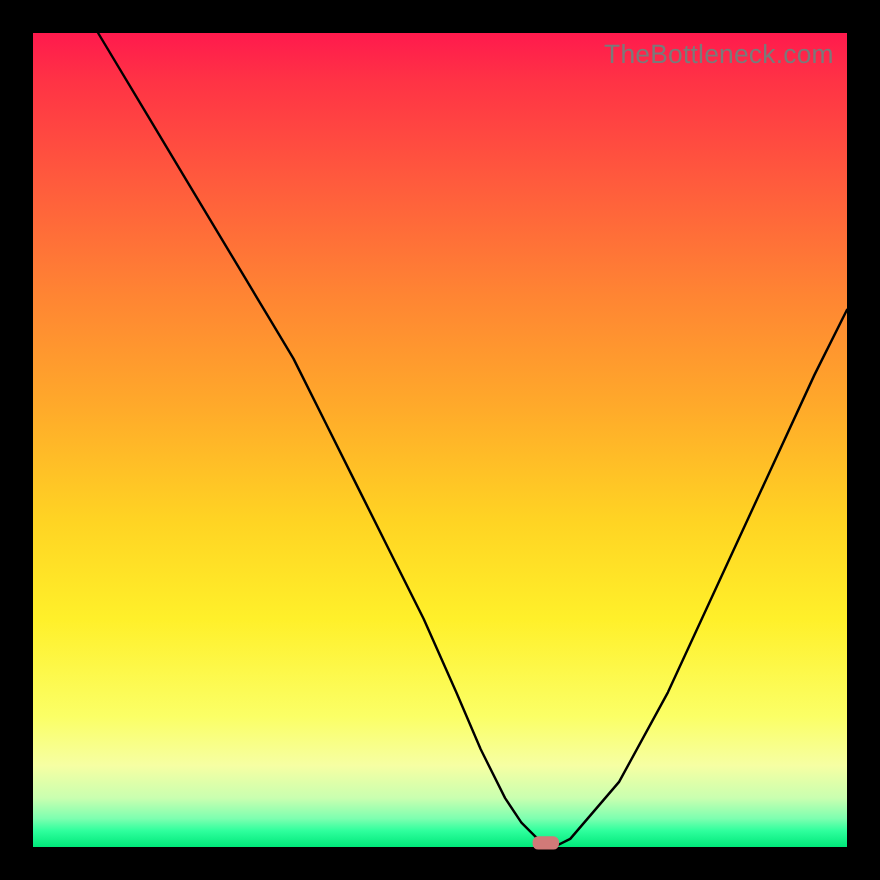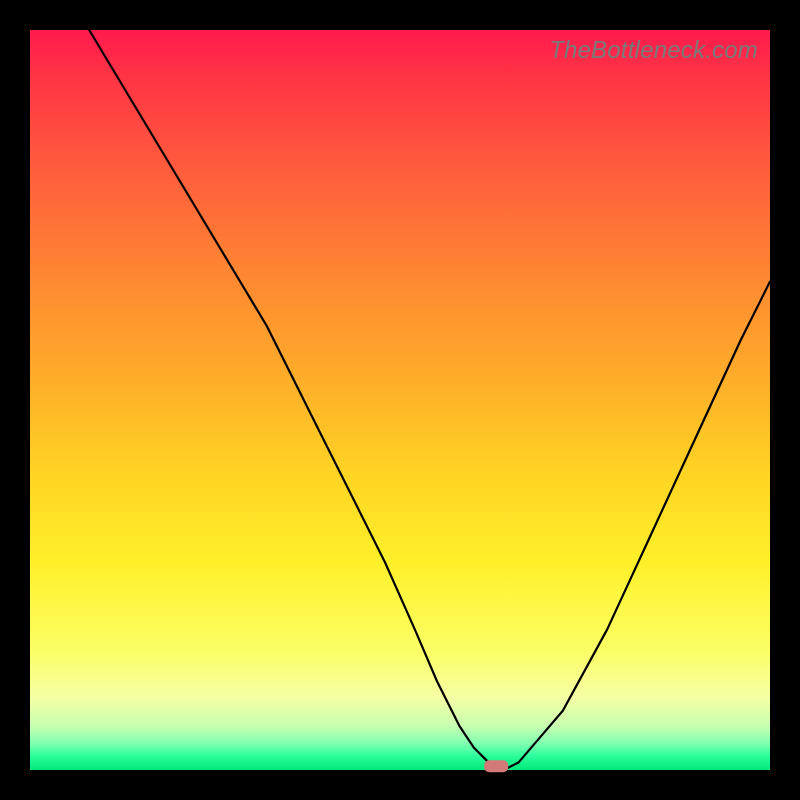--- a/index.html
+++ b/index.html
@@ -43,21 +43,20 @@
   }
   .watermark {
     position: absolute;
     top: 6px;
     right: 12px;
     color: #7a7a7a;
     font-size: 24px;
     font-weight: 500;
     letter-spacing: 0.2px;
     user-select: none;
-    font-style: italic;
   }
   svg.curve {
     position: absolute;
     left: 0;
     top: 0;
     width: 740px;
     height: 740px;
     overflow: visible;
   }
   .curve-path {

